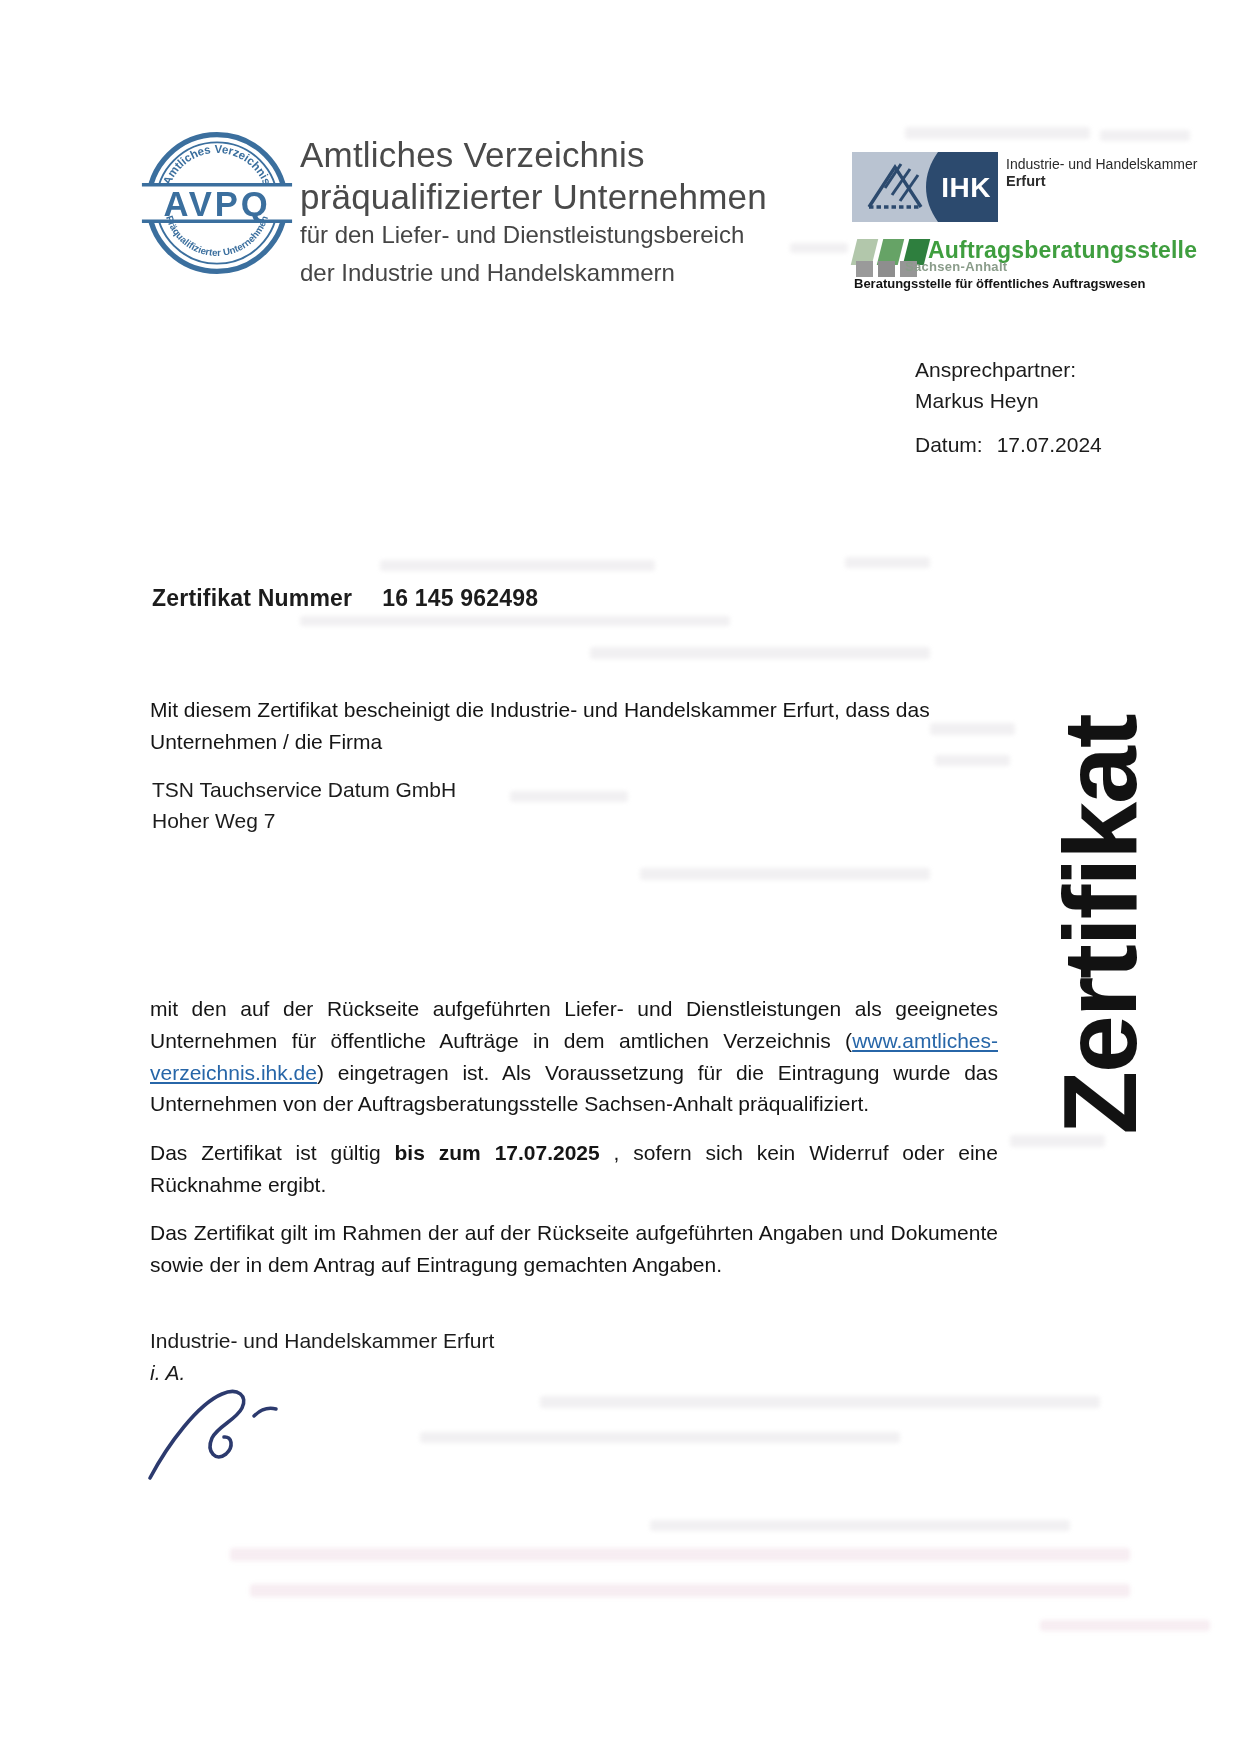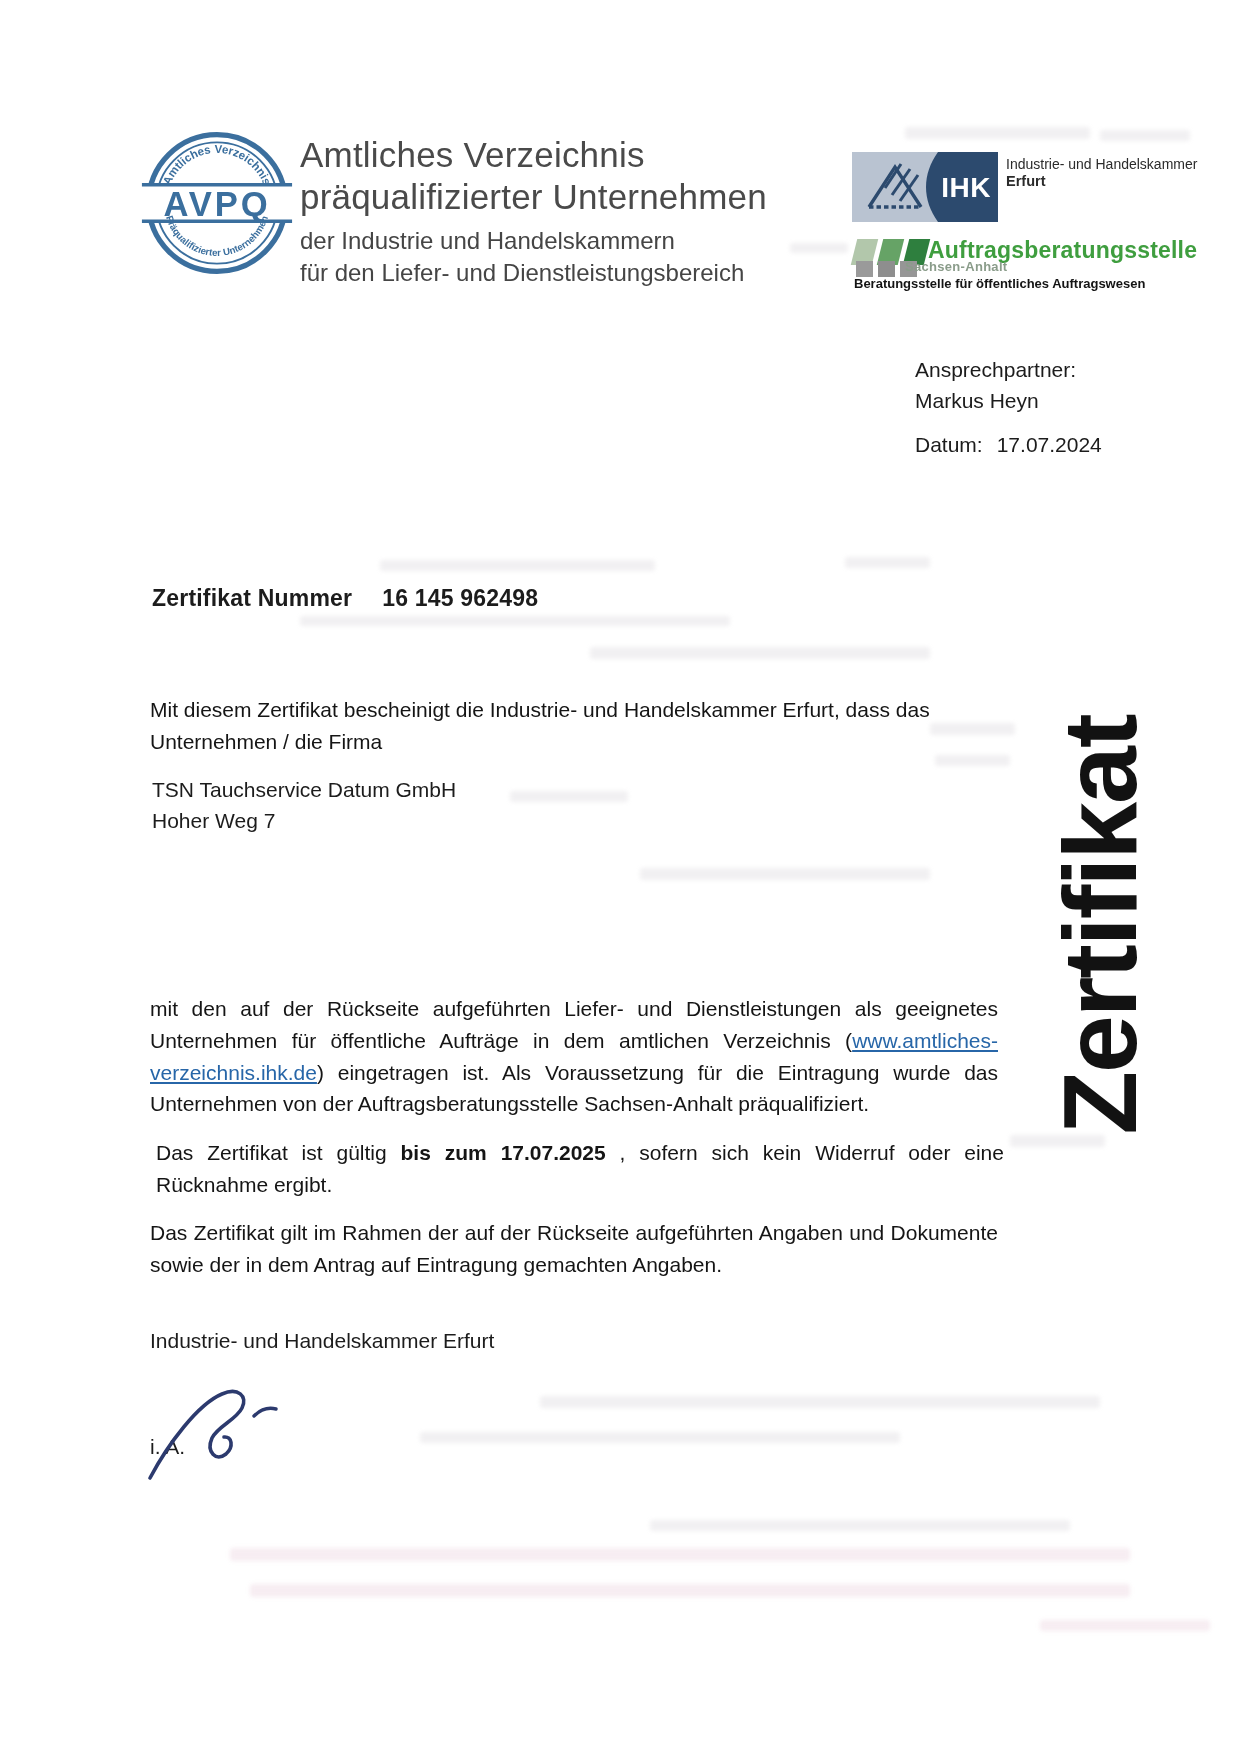--- a/index.html
+++ b/index.html
@@ -35,26 +35,26 @@
   .contact-date .val{margin-left:14px;}
 
   
   .cert-number{left:152px;top:585px;font-size:23px;font-weight:bold;letter-spacing:.2px;}
   .cert-number .val{margin-left:30px;}
 
   .para{font-size:21px;line-height:32px;color:#151515;}
   .intro{left:150px;top:694px;width:848px;}
   .company{left:152px;top:774px;font-size:21px;line-height:31px;}
   .body-par{left:150px;top:993px;width:848px;text-align:justify;line-height:31.8px;}
-  .validity{left:156px;top:1137px;width:848px;text-align:justify;}
+  .validity{left:150px;top:1137px;width:848px;text-align:justify;}
   .scope{left:150px;top:1217px;width:848px;text-align:justify;}
   .link{text-decoration:underline;cursor:pointer;}
 
   .sig-org{left:150px;top:1329px;font-size:21px;}
-  .sig-ia{left:150px;top:1435px;font-size:21px;}
+  .sig-ia{left:150px;top:1361px;font-size:21px;font-style:italic;}
   .sig-svg{left:146px;top:1382px;}
 
   
   .watermark{
     left:880px;top:858px;width:440px;height:134px;
     transform:rotate(-90deg);
     display:flex;align-items:center;justify-content:center;
     font-size:104px;font-weight:bold;letter-spacing:-2px;color:#121212;
     white-space:nowrap;
   }
@@ -83,22 +83,22 @@
       <textPath href="#arcTop" startOffset="50%" text-anchor="middle">Amtliches Verzeichnis</textPath>
     </text>
     <text font-size="10" font-weight="bold" fill="#3b6f9e" font-family="Liberation Sans, sans-serif">
       <textPath href="#arcBottom" startOffset="50%" text-anchor="middle">Präqualifizierter Unternehmen</textPath>
     </text>
   </svg>
 
   <div class="abs title-block">
     <div class="title-line">Amtliches Verzeichnis</div>
     <div class="title-line">präqualifizierter Unternehmen</div>
+    <div class="subtitle-line">für den Liefer- und Dienstleistungsbereich</div>
     <div class="subtitle-line subtitle-gap">der Industrie und Handelskammern</div>
-    <div class="subtitle-line">für den Liefer- und Dienstleistungsbereich</div>
   </div>
 
   <svg class="abs" style="left:852px;top:152px;" width="146" height="70" viewBox="0 0 146 70">
     <rect x="0" y="0" width="146" height="70" fill="#2c4a6e"></rect>
     <path d="M0,0 L86,0 C70,22 70,48 86,70 L0,70 Z" fill="#b9c3d1"></path>
     <g stroke="#2c4a6e" fill="none">
       <path d="M17,55 L43,15 L69,55" stroke-width="3.4"></path>
       <path d="M17,55 L69,55" stroke-width="3.4" stroke-dasharray="4.5 3"></path>
       <path d="M33,36 L49,12" stroke-width="3"></path>
       <path d="M40,43 L58,17" stroke-width="3"></path>

